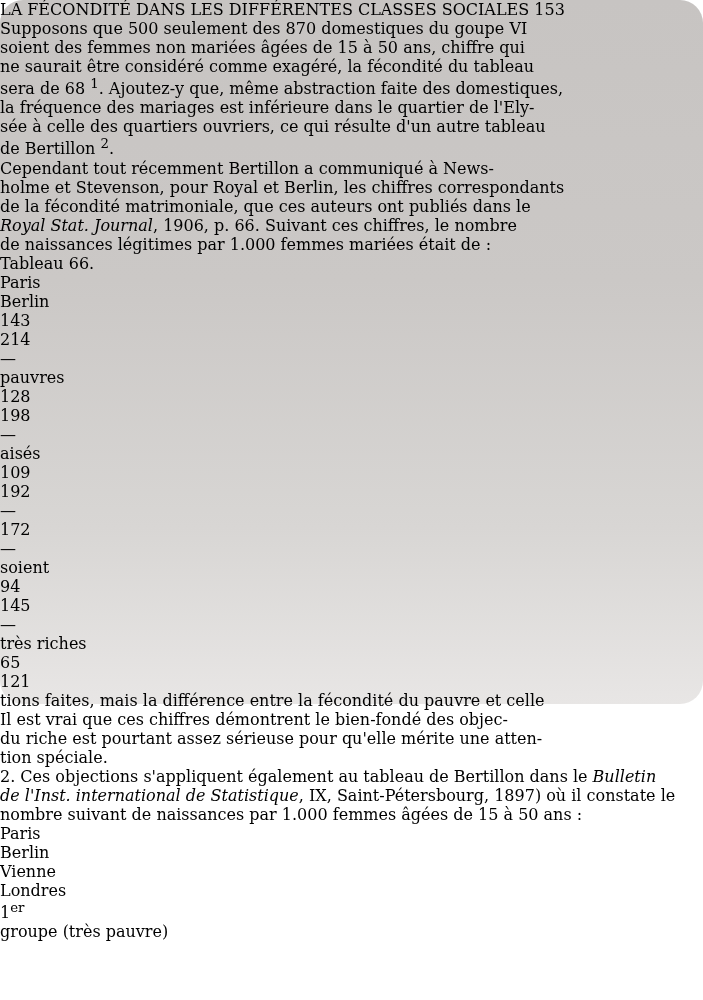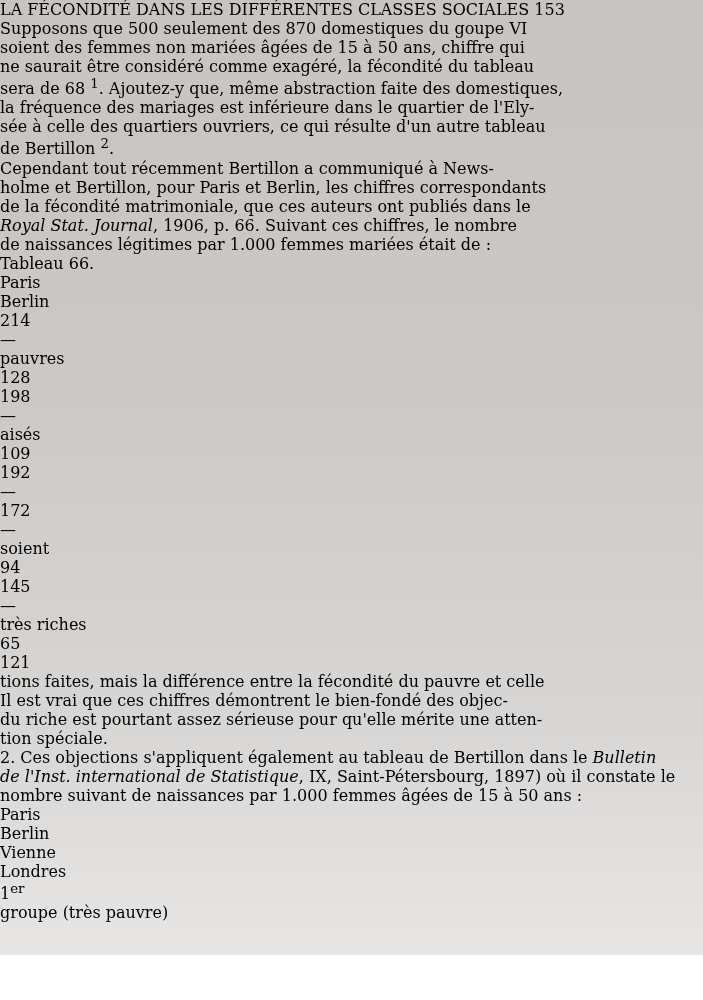--- a/index.html
+++ b/index.html
@@ -1,19 +1,19 @@
 <!DOCTYPE html>
 <html><head>
 <meta charset="utf-8">
 <style>
   html,body{margin:0;padding:0;}
   body{width:703px;height:1000px;overflow:hidden;
        font-family:"DejaVu Serif","Liberation Serif",serif;}
-  .photo{position:relative;width:703px;height:955px;
-         background:linear-gradient(180deg,#c7c4c2 0%,#cbc8c6 40%,#d8d6d4 75%,#e8e6e5 100%);}
+  .photo{position:relative;width:703px;height:704px;
+         background:linear-gradient(180deg,#c7c4c2 0%,#cbc8c6 40%,#d8d6d4 75%,#e8e6e5 100%);border-radius:23px;}
 
   
   .facing{position:absolute;left:0;top:18px;width:40px;height:958px;
           background:linear-gradient(90deg,#cabb99 0%,#d4c8ab 45%,#c8b astonishing 0;
           background:linear-gradient(90deg,#c9ba97 0%,#d5c9ad 50%,#bba983 88%,#8d7a57 100%);
           border-radius:4px 0 0 10px;}
   .facing-print{position:absolute;left:7px;top:592px;width:8px;height:280px;opacity:.45;
           background:repeating-linear-gradient(to bottom,rgba(60,48,30,.55) 0 1px,transparent 1px 3px,
                      rgba(60,48,30,.35) 3px 4px,transparent 4px 7px);}
   .gutter{position:absolute;left:38px;top:16px;width:34px;height:946px;
@@ -104,41 +104,42 @@
           <div class="tline indent"><span>Supposons que 500 seulement des 870 domestiques du goupe VI</span></div>
           <div class="tline"><span>soient des femmes non mariées âgées de 15 à 50 ans, chiffre qui</span></div>
           <div class="tline"><span>ne saurait être considéré comme exagéré, la fécondité du tableau</span></div>
           <div class="tline"><span>sera de 68 </span><sup>1</sup><span>. Ajoutez-y que, même abstraction faite des domestiques,</span></div>
           <div class="tline"><span>la fréquence des mariages est inférieure dans le quartier de l'Ely-</span></div>
           <div class="tline"><span>sée à celle des quartiers ouvriers, ce qui résulte d'un autre tableau</span></div>
           <div class="tline last"><span>de Bertillon </span><sup>2</sup><span>.</span></div>
         </div>
       <div id="p2" class="para">
           <div class="tline indent"><span>Cependant tout récemment Bertillon a communiqué à News-</span></div>
-          <div class="tline"><span>holme et Bertillon, pour Paris et Berlin, les chiffres correspondants</span></div>
+          <div class="tline"><span>holme et Stevenson, pour Royal et Berlin, les chiffres correspondants</span></div>
           <div class="tline"><span>de la fécondité matrimoniale, que ces auteurs ont publiés dans le</span></div>
           <div class="tline"><i>Royal Stat. Journal</i><span>, 1906, p. 66. Suivant ces chiffres, le nombre</span></div>
           <div class="tline last"><span>de naissances légitimes par 1.000 femmes mariées était de :</span></div>
         </div>
 
       <div class="tcaption t66cap">Tableau 66.</div>
       <div id="t66" class="table66">
           <div class="g66 hrow">
             <div></div>
             <div></div>
             <div class="colhead">
               <div>Paris</div>
               <div class="dash-under"></div>
             </div>
             <div class="colhead">
               <div>Berlin</div>
               <div class="dash-under"></div>
             </div>
           </div>
           <div class="g66 drow">
+            <div class="val">143</div>
             <div class="val">214</div>
           </div>
           <div class="g66 drow">
             <div class="rowdash">—</div>
             <div class="lblflex"><span class="lbl">pauvres</span><span class="lead"></span></div>
             <div class="val">128</div>
             <div class="val">198</div>
           </div>
           <div class="g66 drow">
             <div class="rowdash">—</div>

